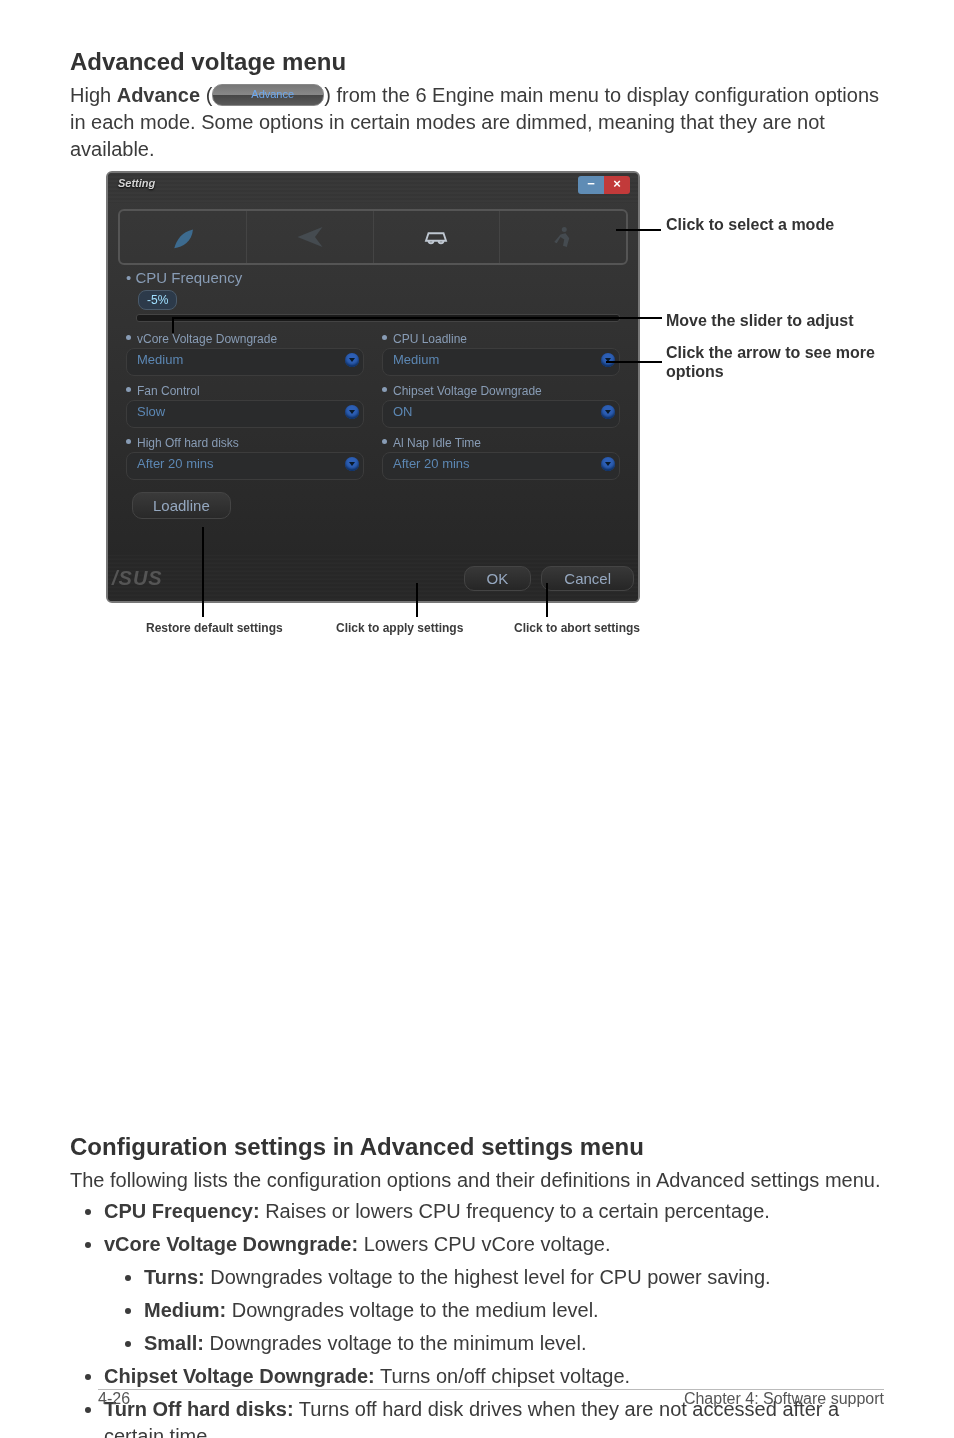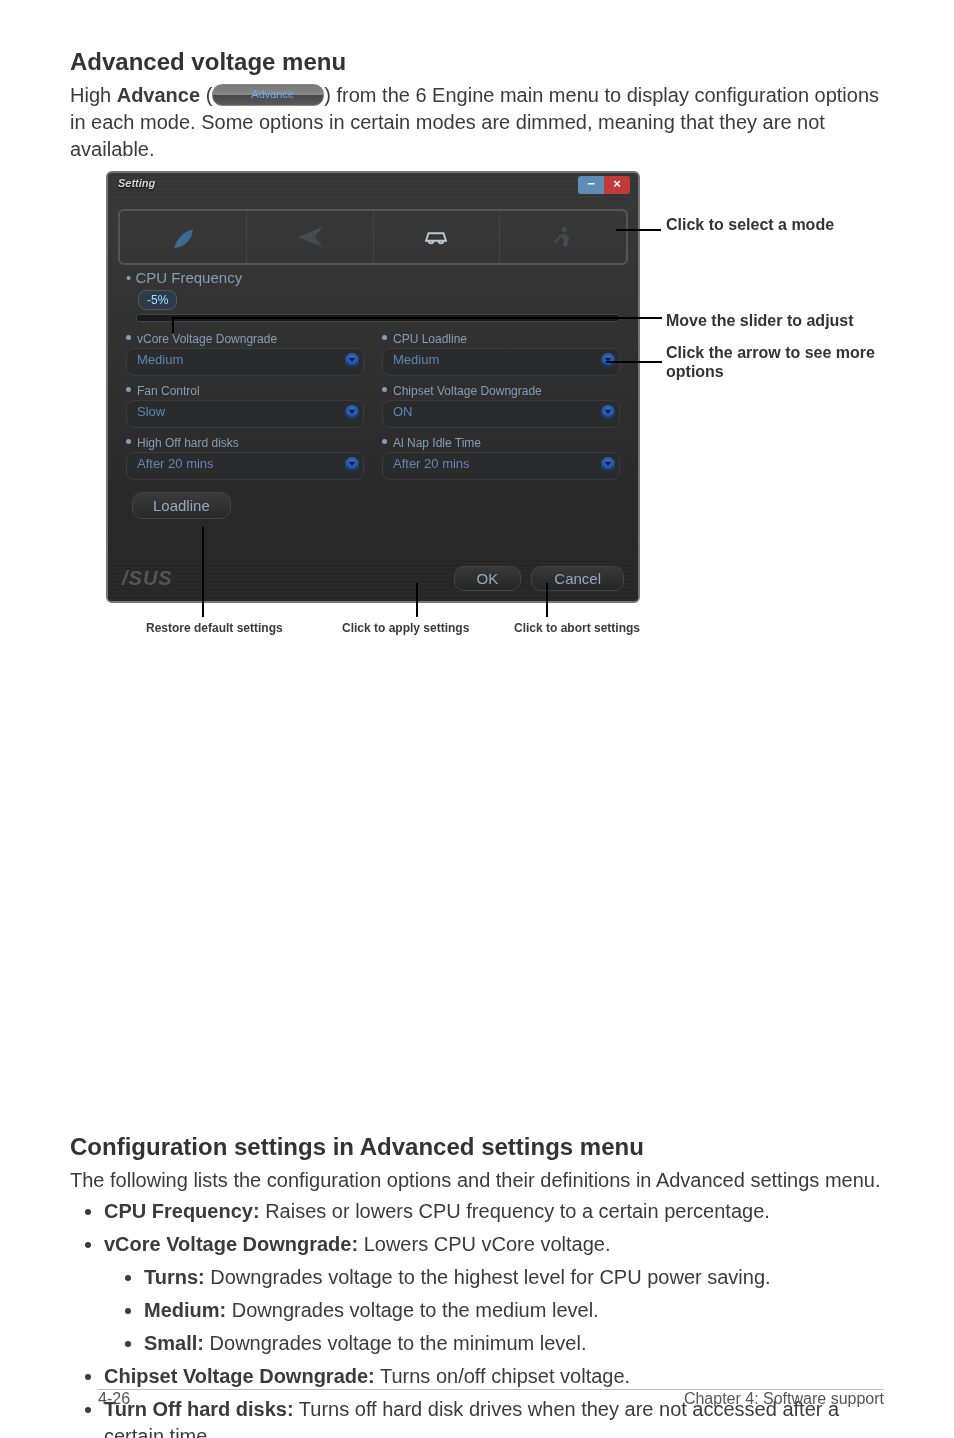--- a/index.html
+++ b/index.html
@@ -135,21 +135,21 @@
 .defaultbtn {
   display: inline-block; margin: 10px 18px 0 24px;
   border: 1px solid #444; border-radius: 10px;
   padding: 4px 20px; color: #95a8c0; font-size: 15px;
   background: linear-gradient(180deg, #3a3a3a, #292929);
 }
 .footer {
   position: absolute; left: 0; right: 0; bottom: 0;
   height: 46px;
   background: repeating-linear-gradient(180deg, #2c2c2c 0px, #262626 2px, #2a2a2a 4px);
-  display: flex; align-items: center; padding: 0 14px;
+  display: flex; align-items: center; padding: 0 4px;
 }
 .footer .logo {
   color: #555; font-weight: 700; font-style: italic; font-size: 20px; letter-spacing: 1px;
 }
 .footer .spacer { flex: 1; }
 .footer .fbtn {
   border: 1px solid #444; border-radius: 10px;
   padding: 3px 22px; margin-left: 10px;
   font-size: 15px; color: #96a8c0;
   background: linear-gradient(180deg, #383838, #262626);
@@ -309,21 +309,21 @@
 
   <div class="line" style="left:500px; top:190px; width:56px; height:2px;"></div>
   <div class="callout" style="left:560px; top:172px;">Click the arrow to see more options</div>
 
   <div class="line" style="left:96px; top:356px; width:2px; height:90px;"></div>
   <div class="line" style="left:310px; top:412px; width:2px; height:34px;"></div>
   <div class="line" style="left:440px; top:412px; width:2px; height:34px;"></div>
 
   <div class="captions" style="position:absolute; left:0; top:450px;">
     <div style="left:40px; width:150px;">Restore default settings</div>
-    <div style="left:236px; width:140px;">Click to apply settings</div>
+    <div style="left:230px; width:140px;">Click to apply settings</div>
     <div style="left:408px; width:140px;">Click to abort settings</div>
   </div>
 
   <div style="height:500px"></div>
 </div>
 
 <h2 style="margin-top:30px">Configuration settings in Advanced settings menu</h2>
 <p class="intro">The following lists the configuration options and their definitions in Advanced settings menu.</p>
 
 <ul class="topul">

